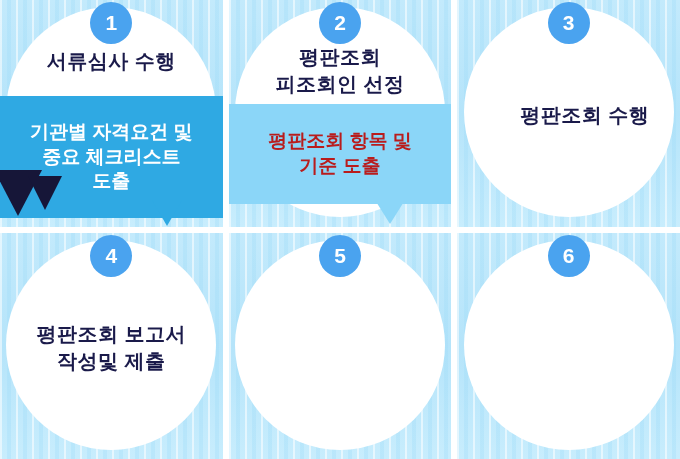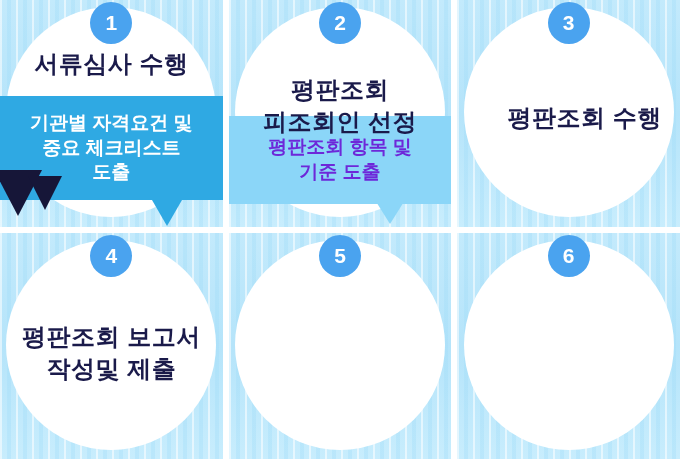--- a/index.html
+++ b/index.html
@@ -57,56 +57,56 @@
     color: #ffffff;
     font-size: 21px;
     font-weight: bold;
   }
   .title {
     position: absolute;
     left: 0;
     width: 100%;
     text-align: center;
     color: #1a1a4a;
-    font-size: 24px;
+    font-size: 20px;
     font-weight: bold;
     line-height: 1.35;
     white-space: pre-line;
     z-index: 4;
     letter-spacing: 0.5px;
   }
   .title.upper { top: 48px; }
-  .title.upper-two { top: 44px; margin-top: 30px; }
+  .title.upper-two { top: 44px; }
   .title.center-one { top: 102px; padding-left: 32px; }
   .title.center-two { top: 88px; }
   .band {
     position: absolute;
     left: 0;
     width: 100%;
     z-index: 3;
     display: flex;
     align-items: center;
     justify-content: center;
     text-align: center;
     font-weight: bold;
     line-height: 1.3;
     white-space: pre-line;
     font-size: 19px;
   }
   .band-dark {
     top: 96px;
-    height: 104px;
+    height: 122px;
     background: #2fa9e3;
     color: #ffffff;
   }
   .band-light {
-    top: 116px;
-    height: 88px;
+    top: 104px;
+    height: 100px;
     background: #8bd6f8;
-    color: #6d28d9;
+    color: #b91c1c;
   }
   .tail {
     position: absolute;
     width: 0;
     height: 0;
     border-left: 15px solid transparent;
     border-right: 15px solid transparent;
     z-index: 3;
   }
   .tail-dark {

